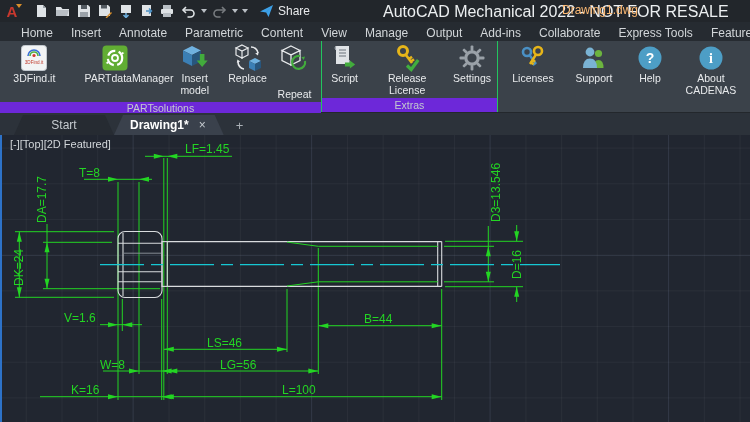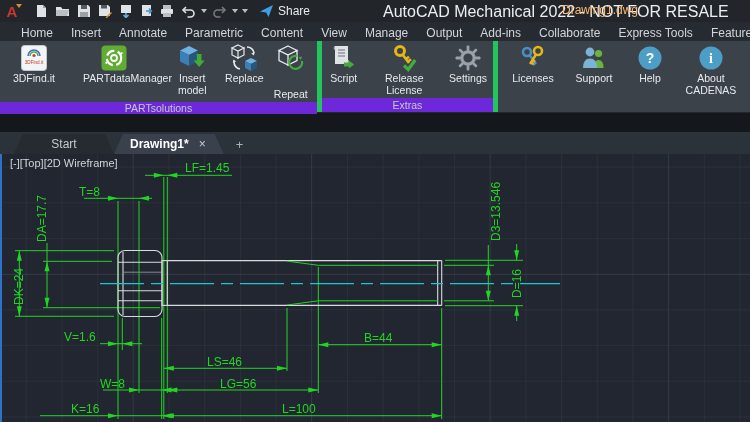--- a/index.html
+++ b/index.html
@@ -27,32 +27,32 @@
   .fname  { position:absolute; left:562px; top:3px; font-size:12px; color:#fdba74; }
 
   
   .tabrow { height:19px; background:#262b31; display:flex; align-items:stretch;
             font-size:12px; color:#d2d6d9; padding-left:12px; flex:0 0 auto; }
   .rtab { padding:2px 9px 0 9px; display:flex; align-items:center; cursor:default; white-space:nowrap; }
 
   
   .ribbon { height:72px; background:#3b424a; display:flex; flex:0 0 auto;
             border-bottom:1px solid #23272c; }
-  .rpanel { display:flex; flex-direction:column; border-right:5px solid #22c55e; }
+  .rpanel { display:flex; flex-direction:column; border-right:1px solid #22c55e; }
   .rpanel .btns { flex:1; display:flex; align-items:flex-start; padding:2px 4px 0 4px; }
   .rbtn { display:flex; flex-direction:column; align-items:center; padding:1px 2px;
           color:#e8eaec; font-size:10.5px; line-height:1.12; text-align:center; }
   .rbtn .ric { width:28px; height:28px; display:flex; align-items:center; justify-content:center; }
   .rbtn .rlabel { margin-top:1px; max-width:62px; }
   .pname { height:14px; background:#6d28d9; color:#c3c9cf; font-size:10.5px;
            display:flex; align-items:center; justify-content:center; }
 
   
   .filetabs { height:22px; background:#2c323a; display:flex; align-items:flex-end;
-              padding-left:14px; flex:0 0 auto; font-size:12px;margin-top:19px; }
+              padding-left:14px; flex:0 0 auto; font-size:12px; }
   .ftab { height:20px; display:flex; align-items:center; gap:8px; padding:0 16px;
           clip-path:polygon(9px 0, calc(100% - 9px) 0, 100% 100%, 0 100%); }
   .ftab.start { background:#262b32; color:#c6cbd0; }
   .ftab.active { background:#3a414c; color:#ffffff; font-weight:bold; }
   .ftab .close { font-weight:normal; color:#c6cbd0; font-size:12px; padding:0 2px; }
   .newtab { color:#aab0b6; margin-left:6px; padding:0 6px 2px 6px; font-size:13px; }
 
   
   .canvas { position:relative; height:287px; flex:0 0 auto;
             background-color:#212630;
@@ -340,21 +340,21 @@
       <span>Drawing1*</span>
       <span class="close">×</span>
     </div>
     <div class="newtab">+</div>
   </div>
 
   <div class="canvas">
     <div class="vplabel">
       <span>[-]</span>
       <span>[Top]</span>
-      <span>[2D Wireframe]</span>
+      <span>[2D Featured]</span>
     </div>
 
     <svg width="750" height="287" viewBox="0 135 750 287">
 
       <g>
         <line class="g" x1="118" y1="182" x2="118" y2="400"></line>
         <line class="g" x1="122.3" y1="299" x2="122.3" y2="331"></line>
         <line class="g" x1="139" y1="182" x2="139" y2="374"></line>
         <line class="g" x1="161.7" y1="299" x2="161.7" y2="400"></line>
         <line class="g" x1="163.8" y1="158" x2="163.8" y2="400"></line>

